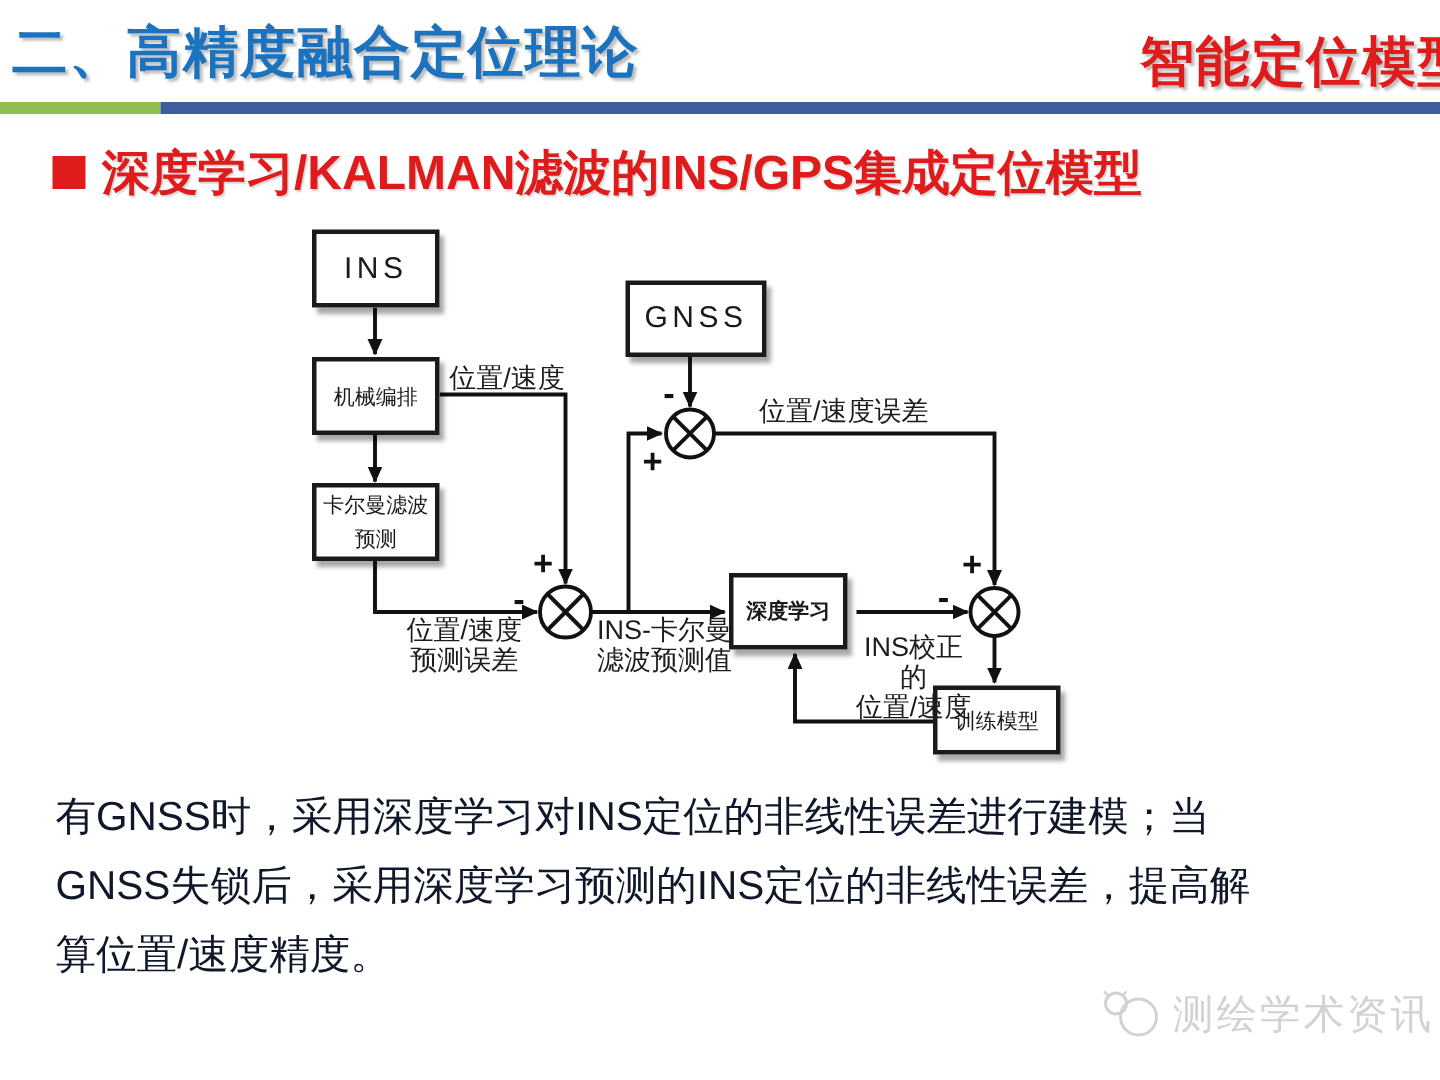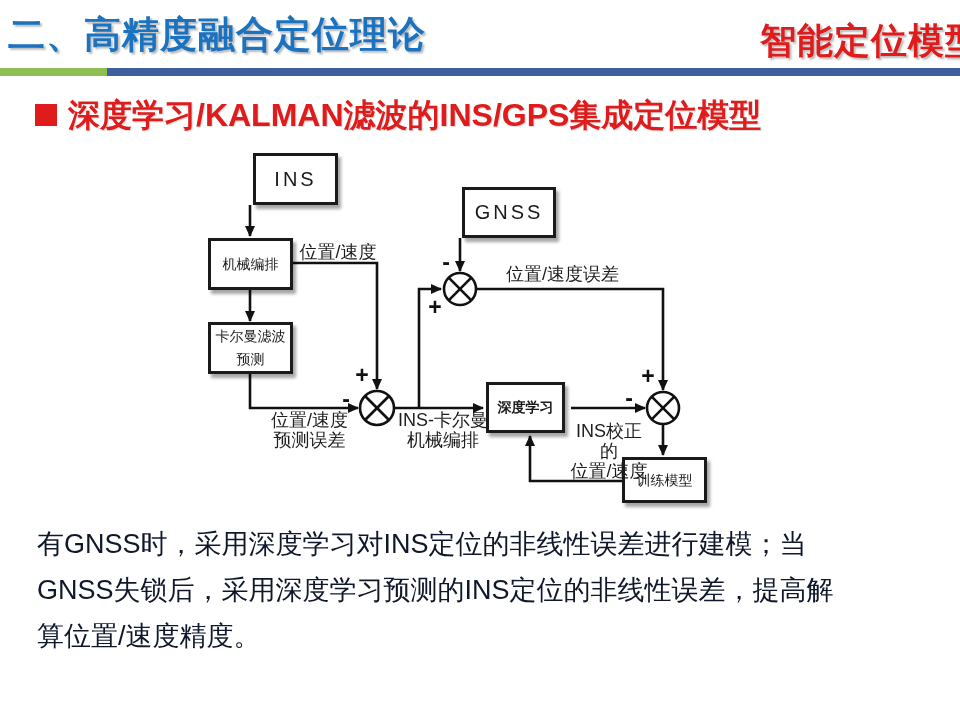--- a/index.html
+++ b/index.html
@@ -30,21 +30,21 @@
     text-shadow:1px 1px 1px rgba(120,120,120,0.3);
   }
   
   .connectors{position:absolute;left:0;top:0;width:960px;height:720px;}
   .dbox{
     position:absolute;background:#fff;border:3px solid #1a1a1a;
     box-shadow:3px 4px 3px rgba(0,0,0,0.35);
     display:flex;align-items:center;justify-content:center;text-align:center;
     color:#1a1a1a;font-size:14px;line-height:23px;box-sizing:border-box;padding:0 2px;
   }
-  .dbox.latin{font-size:20px;letter-spacing:3px;font-weight:500;margin-left:45px;}
+  .dbox.latin{font-size:20px;letter-spacing:3px;font-weight:500;}
   .box-ins{left:208px;top:153px;width:85px;height:52px;}
   .box-mech{left:208px;top:238px;width:85px;height:52px;}
   .box-kalman{left:208px;top:322px;width:85px;height:52px;}
   .box-gnss{left:417px;top:187px;width:94px;height:51px;}
   .box-dl{left:486px;top:382px;width:79px;height:51px;font-weight:bold;}
   .box-train{left:622px;top:457px;width:85px;height:46px;}
   .elabel{
     position:absolute;font-size:18px;line-height:20px;color:#1c1c1c;
     text-align:center;white-space:pre-line;
   }
@@ -134,30 +134,40 @@
   <div class="dbox box-mech">机械编排</div>
   <div class="dbox box-kalman">卡尔曼滤波预测</div>
   <div class="dbox latin box-gnss">GNSS</div>
   <div class="dbox box-dl">深度学习</div>
   <div class="dbox box-train">训练模型</div>
 
   <div class="elabel lab-pos-vel">位置/速度</div>
   <div class="elabel lab-pred-err">位置/速度
 预测误差</div>
   <div class="elabel lab-ins-kalman">INS-卡尔曼
-机械编排</div>
+滤波预测值</div>
   <div class="elabel lab-pos-vel-err">位置/速度误差</div>
   <div class="elabel lab-ins-corr">INS校正的
 位置/速度</div>
 
   <div class="sign sg-j1-minus">-</div>
   <div class="sign sg-j1-plus">+</div>
   <div class="sign sg-j2-plus">+</div>
   <div class="sign sg-j2-minus">-</div>
   <div class="sign sg-j3-plus">+</div>
   <div class="sign sg-j3-minus">-</div>
 
   <div class="body-text">有GNSS时，采用深度学习对INS定位的非线性误差进行建模；当
 GNSS失锁后，采用深度学习预测的INS定位的非线性误差，提高解
 算位置/速度精度。</div>
 
+  <div class="watermark">
+    <svg width="42" height="34" viewBox="0 0 42 34">
+      <g fill="none" stroke="#d2d2d2" stroke-width="2">
+        <circle cx="11" cy="10" r="7"></circle>
+        <circle cx="26" cy="19" r="12"></circle>
+        <path d="M6,5 L3,2 M15,5 L18,2" stroke-width="1.5"></path>
+      </g>
+    </svg>
+    <span class="wm-text">测绘学术资讯</span>
+  </div>
 
 </div>
 
 </body></html>

